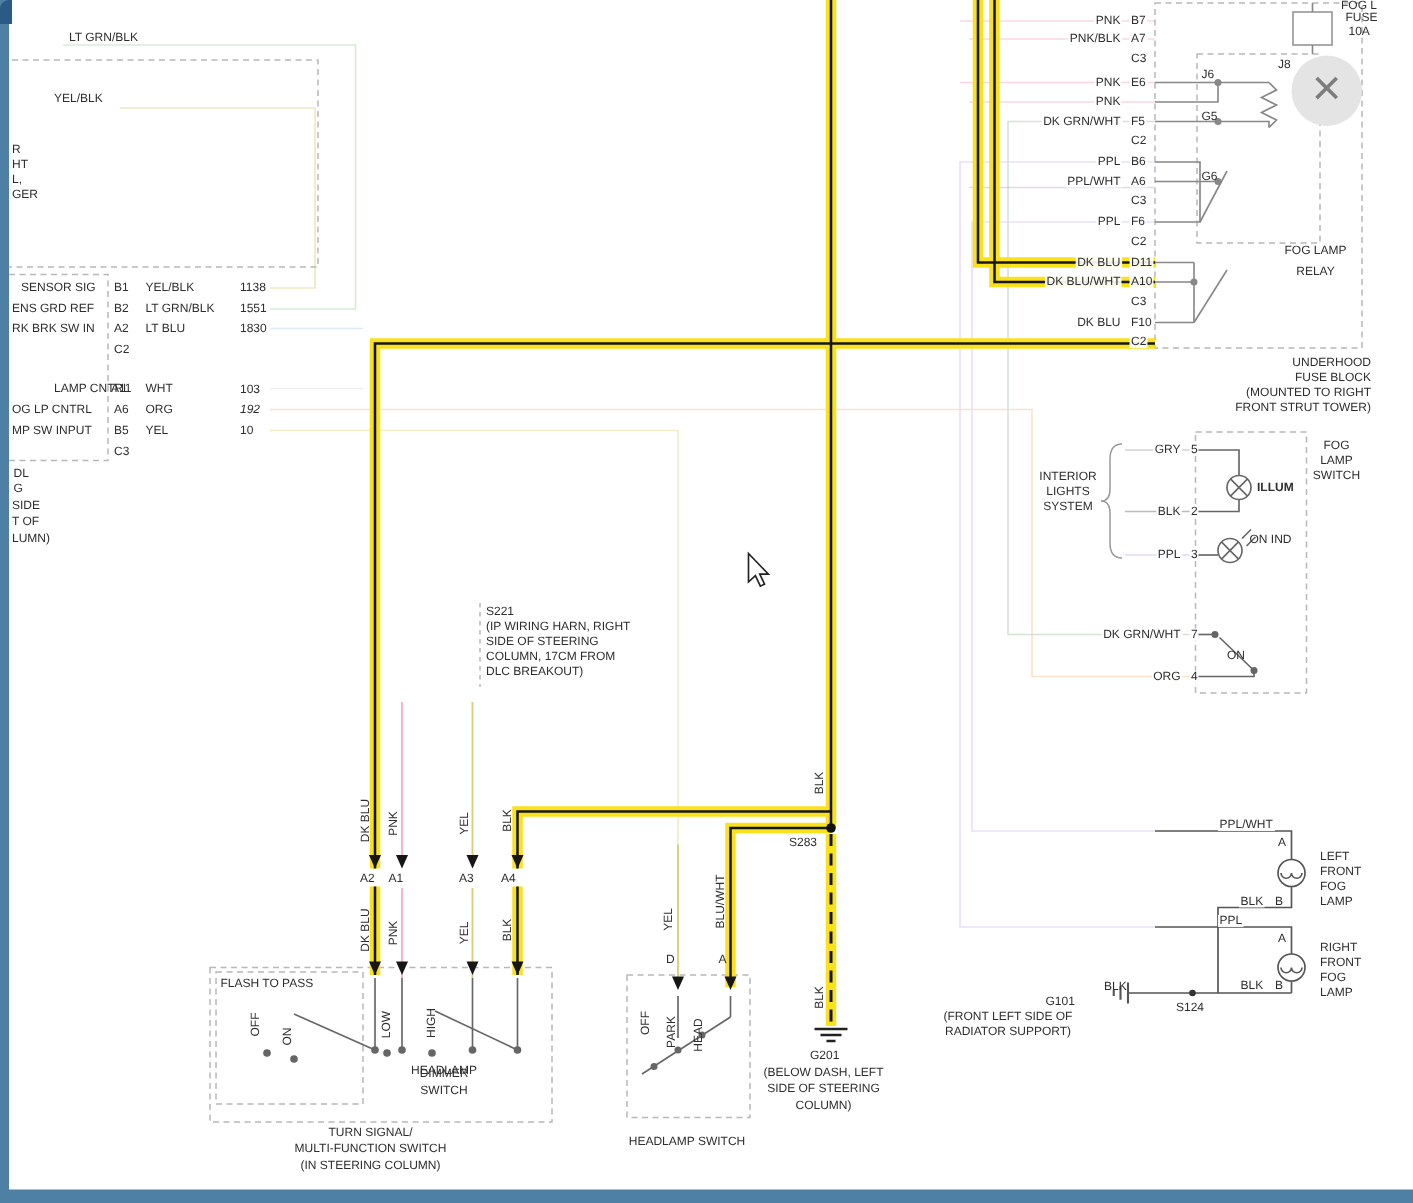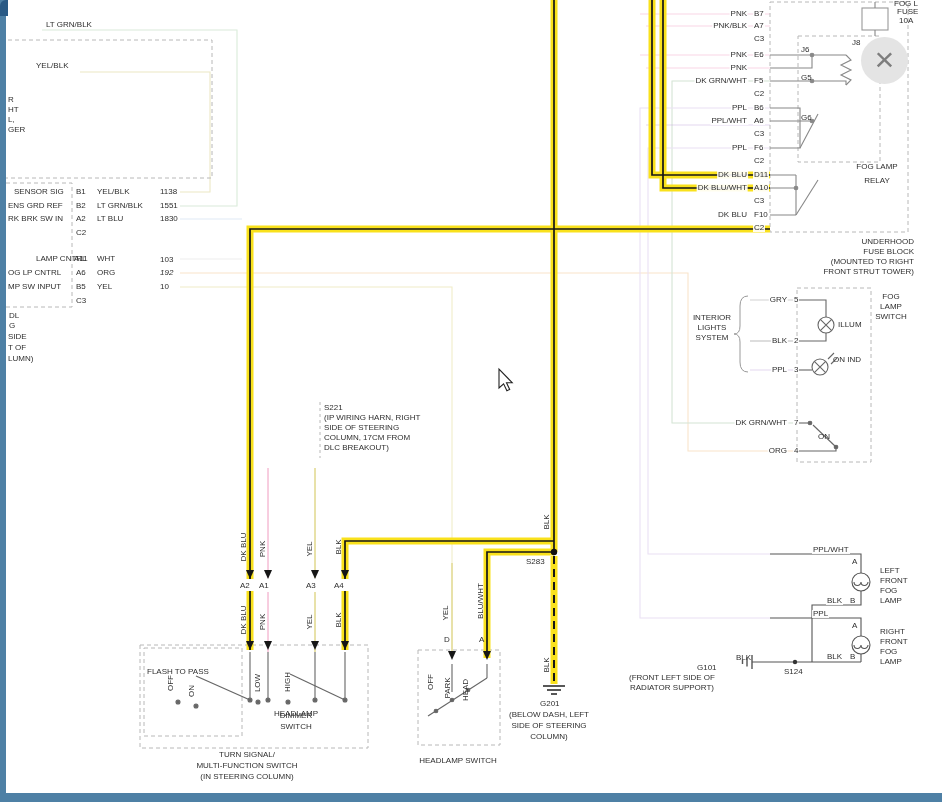--- a/index.html
+++ b/index.html
@@ -270,21 +270,21 @@
       <div class="lbl" style="left: 914px; top: 268px; transform: translateX(-100%);">FRONT STRUT TOWER)</div>
       <div class="lbl" style="left: 712px; top: 314px; transform: translateX(-50%);">INTERIOR</div>
       <div class="lbl" style="left: 712px; top: 324px; transform: translateX(-50%);">LIGHTS</div>
       <div class="lbl" style="left: 712px; top: 334px; transform: translateX(-50%);">SYSTEM</div>
       <div class="lbl bg" style="left: 788px; top: 296px; transform: translateX(-100%);">GRY</div>
       <div class="lbl bg" style="left: 793px; top: 296px;">5</div>
       <div class="lbl bg" style="left: 788px; top: 337px; transform: translateX(-100%);">BLK</div>
       <div class="lbl bg" style="left: 793px; top: 337px;">2</div>
       <div class="lbl bg" style="left: 788px; top: 366px; transform: translateX(-100%);">PPL</div>
       <div class="lbl bg" style="left: 793px; top: 366px;">3</div>
-      <div class="lbl" style="left: 838px; top: 321px;">ILLUM</div>
+      <div class="lbl" style="left: 838px; top: 321px; font-weight: bold;">ILLUM</div>
       <div class="lbl" style="left: 833px; top: 356px;">ON IND</div>
       <div class="lbl bg" style="left: 788px; top: 419px; transform: translateX(-100%);">DK GRN/WHT</div>
       <div class="lbl bg" style="left: 793px; top: 419px;">7</div>
       <div class="lbl" style="left: 818px; top: 433px;">ON</div>
       <div class="lbl bg" style="left: 788px; top: 447px; transform: translateX(-100%);">ORG</div>
       <div class="lbl bg" style="left: 793px; top: 447px;">4</div>
       <div class="lbl" style="left: 891px; top: 293px; transform: translateX(-50%);">FOG</div>
       <div class="lbl" style="left: 891px; top: 303px; transform: translateX(-50%);">LAMP</div>
       <div class="lbl" style="left: 891px; top: 313px; transform: translateX(-50%);">SWITCH</div>
       <div class="lbl" style="left: 324px; top: 404px;">S221</div>
@@ -304,21 +304,21 @@
       <div class="lbl" style="left: 334px; top: 582px;">A4</div>
       <div class="lbl" style="left: 244px; top: 620px; transform: translate(-50%, -50%) rotate(-90deg);">DK BLU</div>
       <div class="lbl" style="left: 263px; top: 622px; transform: translate(-50%, -50%) rotate(-90deg);">PNK</div>
       <div class="lbl" style="left: 310px; top: 622px; transform: translate(-50%, -50%) rotate(-90deg);">YEL</div>
       <div class="lbl" style="left: 339px; top: 620px; transform: translate(-50%, -50%) rotate(-90deg);">BLK</div>
       <div class="lbl" style="left: 446px; top: 613px; transform: translate(-50%, -50%) rotate(-90deg);">YEL</div>
       <div class="lbl" style="left: 481px; top: 601px; transform: translate(-50%, -50%) rotate(-90deg);">BLU/WHT</div>
       <div class="lbl" style="left: 444px; top: 636px;">D</div>
       <div class="lbl" style="left: 479px; top: 636px;">A</div>
       <div class="lbl" style="left: 547px; top: 665px; transform: translate(-50%, -50%) rotate(-90deg);">BLK</div>
-      <div class="lbl" style="left: 147px; top: 652px; margin-top: 16px;">FLASH TO PASS</div>
+      <div class="lbl" style="left: 147px; top: 652px;">FLASH TO PASS</div>
       <div class="lbl" style="left: 171px; top: 683px; transform: translate(-50%, -50%) rotate(-90deg);">OFF</div>
       <div class="lbl" style="left: 192px; top: 691px; transform: translate(-50%, -50%) rotate(-90deg);">ON</div>
       <div class="lbl" style="left: 258px; top: 683px; transform: translate(-50%, -50%) rotate(-90deg);">LOW</div>
       <div class="lbl" style="left: 288px; top: 682px; transform: translate(-50%, -50%) rotate(-90deg);">HIGH</div>
       <div class="lbl" style="left: 296px; top: 688px; transform: translateX(-50%); margin-top: 22px;">HEADLAMP</div>
       <div class="lbl" style="left: 296px; top: 712px; transform: translateX(-50%);">DIMMER</div>
       <div class="lbl" style="left: 296px; top: 723px; transform: translateX(-50%);">SWITCH</div>
       <div class="lbl" style="left: 247px; top: 751px; transform: translateX(-50%);">TURN SIGNAL/</div>
       <div class="lbl" style="left: 247px; top: 762px; transform: translateX(-50%);">MULTI-FUNCTION SWITCH</div>
       <div class="lbl" style="left: 247px; top: 773px; transform: translateX(-50%);">(IN STEERING COLUMN)</div>

